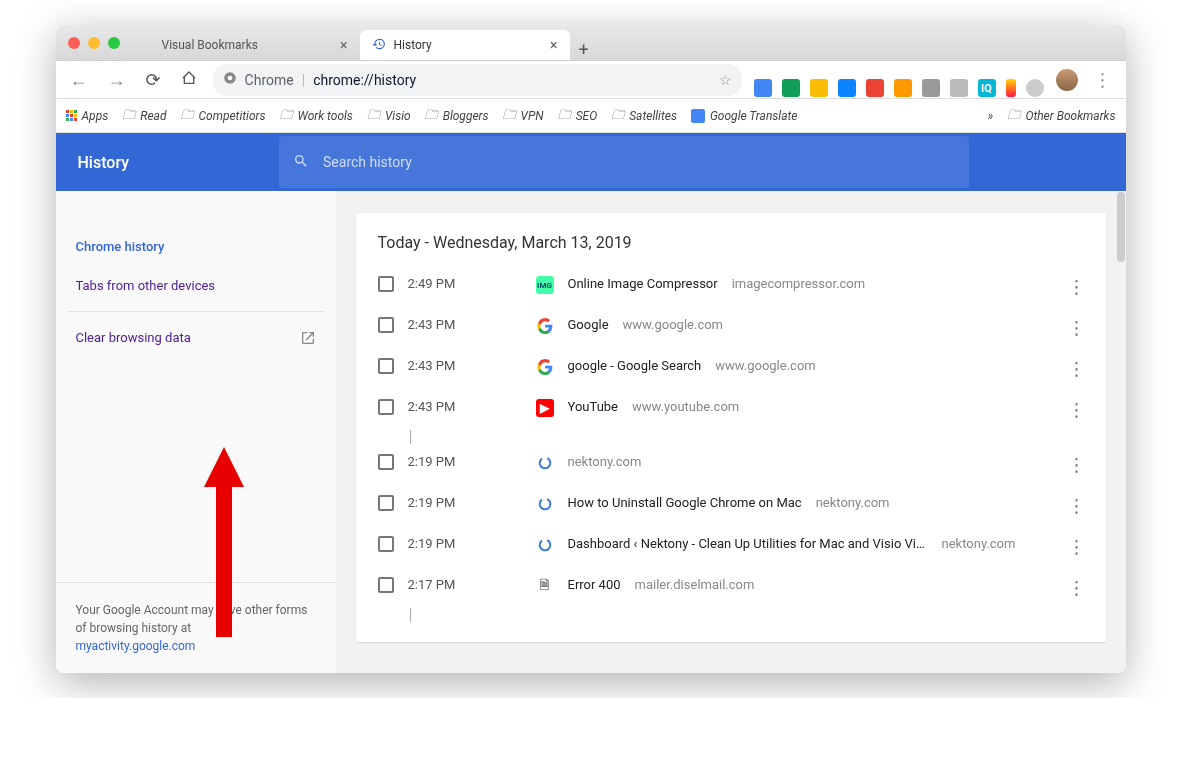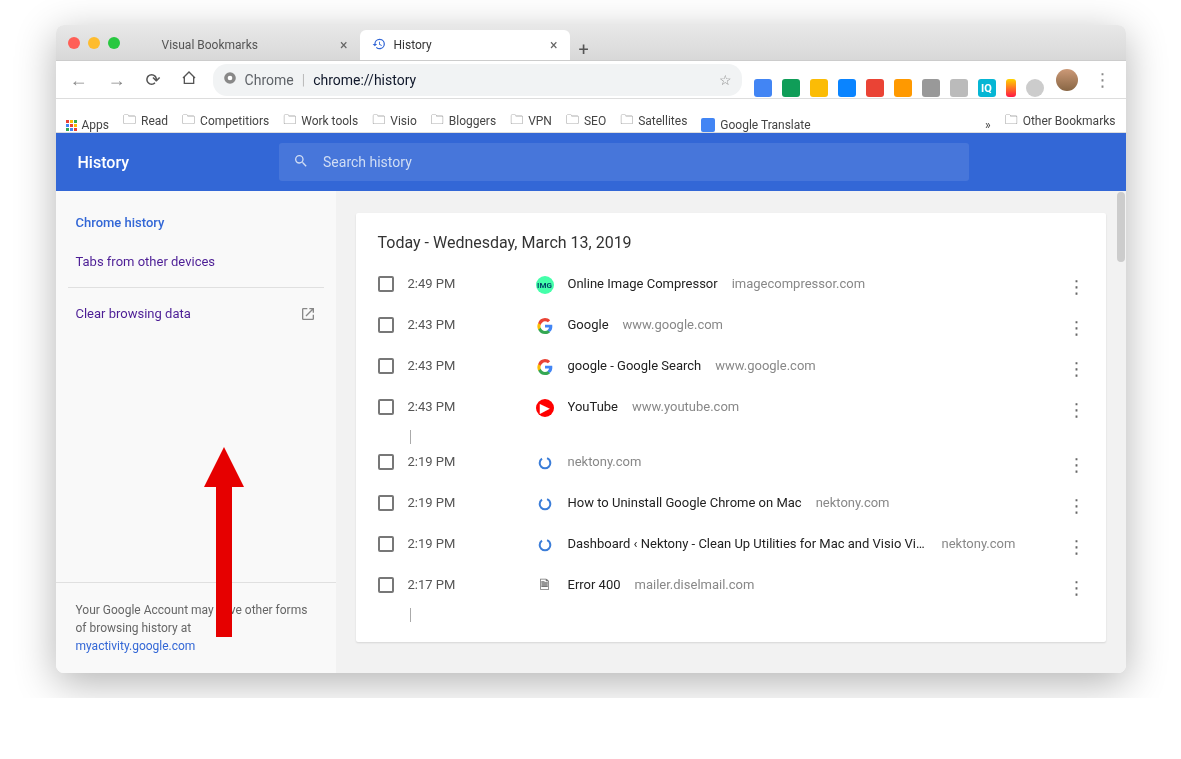--- a/index.html
+++ b/index.html
@@ -20,47 +20,47 @@
 .nav-btn { color: #888; font-size: 18px; cursor:pointer; padding: 4px; }
 .nav-btn.active { color: #555; }
 .omnibox { flex: 1; display:flex; align-items:center; gap: 8px; height: 28px; border-radius: 14px; padding: 16px 10px; color: #666; font-size: 14px; background:#f1f3f4; }
 .omni-chrome { color:#5f6368; font-size:14px; }
 .omni-sep { color:#bbb; }
 .omni-url { color:#0f172a; }
 .star { margin-left: auto; color:#888; }
 .ext-icons { display:flex; gap: 10px; align-items:center; }
 .ext-icons .ext { width: 18px; height: 18px; border-radius: 3px; display:flex; align-items:center; justify-content:center; font-size:11px; font-weight:bold; color:#fff;margin-top:17px; }
 .avatar { width:22px; height:22px; border-radius:50%; background: linear-gradient(#c97,#864); }
-.bookmarks { height: 34px; display:flex; align-items:flex-end; gap: 14px; padding: 0 10px; border-bottom: 1px solid #ddd; font-size: 12px; color:#444; overflow:hidden; }
+.bookmarks { height: 34px; display:flex; align-items:center; gap: 14px; padding: 0 10px; border-bottom: 1px solid #ddd; font-size: 12px; color:#444; overflow:hidden;font-style:italic; }
 .bookmarks .bm { display:flex; align-items:center; gap:5px; white-space: nowrap; }
 .folder-icon { color:#666; font-size:13px; }
 .apps-icon { display:inline-grid; grid-template-columns: repeat(3,3px); gap:1px; }
 .apps-icon i { width:3px; height:3px; }
 
 
 .content { display:flex; height: 540px; position: relative; }
 .blue-header { position:absolute; top:0; left:0; right:0; height:58px; background:#3367d6; display:flex; align-items:center; padding: 0 22px; gap: 50px; z-index:2; }
 .blue-header .title { color:#fff; font-size:16px; font-weight:500; }
-.searchbox { flex: 0 0 690px; height: 38px; background: rgba(255,255,255,0.1); border-radius: 3px; display:flex; align-items:center; gap:14px; padding: 0 14px; color:#d0ddf4; font-size:14px; }
+.searchbox { flex: 0 0 690px; height: 52px; background: rgba(255,255,255,0.1); border-radius: 3px; display:flex; align-items:center; gap:14px; padding: 0 14px; color:#d0ddf4; font-size:14px; }
 .scrollbar { position:absolute; right:0; top:58px; bottom:0; width:10px; }
 .scroll-thumb { width:8px; height:70px; background:#ccc; border-radius:4px; margin:1px; }
-.sidebar { width:280px; background:#f9f9f9; padding-top:70px; position:relative; z-index:1; display:flex; flex-direction:column; }
+.sidebar { width:280px; background:#f9f9f9; padding-top:94px; position:relative; z-index:1; display:flex; flex-direction:column; }
 .sidebar .sec { padding: 12px 20px; font-size:13px; color:#4c1d95; position:relative; }
 .sidebar .sec.active { color:#3367d6; font-weight:500; }
 .sidebar .divider { border-top:1px solid #e0e0e0; margin: 6px 12px; }
 .sidebar .sec .ext-icon { position:absolute; right:20px; top:12px; color:#888; }
 .sidebar .footer { margin-top:auto; padding: 18px 20px; font-size:12px; color:#666; border-top:1px solid #e0e0e0; line-height:1.5; }
 .sidebar .footer a { color:#3367d6; text-decoration:none; }
 .mainpane { flex:1; background:#f2f2f2; padding-top: 80px; padding-left:20px; padding-right:20px; overflow:hidden; }
 .card { background:#fff; border-radius:2px; box-shadow:0 1px 2px rgba(0,0,0,0.12); padding: 20px 0; }
 .date-hdr { font-size:16px; color:#333; padding: 0 22px 14px 22px; font-weight:400; }
 .hrow { display:flex; padding: 10px 22px; gap: 14px; font-size:13px; }
 .checkbox { width:16px; height:16px; border:2px solid #777; border-radius:2px; flex-shrink:0; }
 .htime { width:70px; color:#555; }
-.favicon { width:18px; height:18px; flex-shrink:0; display:flex; align-items:center; justify-content:center; font-size:12px; font-weight:bold; border-radius:9px; }
+.favicon { width:18px; height:18px; flex-shrink:0; display:flex; align-items:center; justify-content:center; font-size:12px; font-weight:bold; border-radius:3px; }
 .htitle { color:#222; max-width:360px; white-space:nowrap; overflow:hidden; text-overflow:ellipsis; }
 .hdomain { color:#888; }
 .spacer { flex:1; }
 .more { color:#666; font-size:18px; letter-spacing:-2px; cursor:pointer; }
 .timeline-tick { border-left: 1px solid #aaa; height: 14px; margin-left: 54px; }
 
 
 .arrow { position:absolute; left: 148px; top: 314px; z-index: 5; }
 .arrow svg { display:block; }
 </style>

